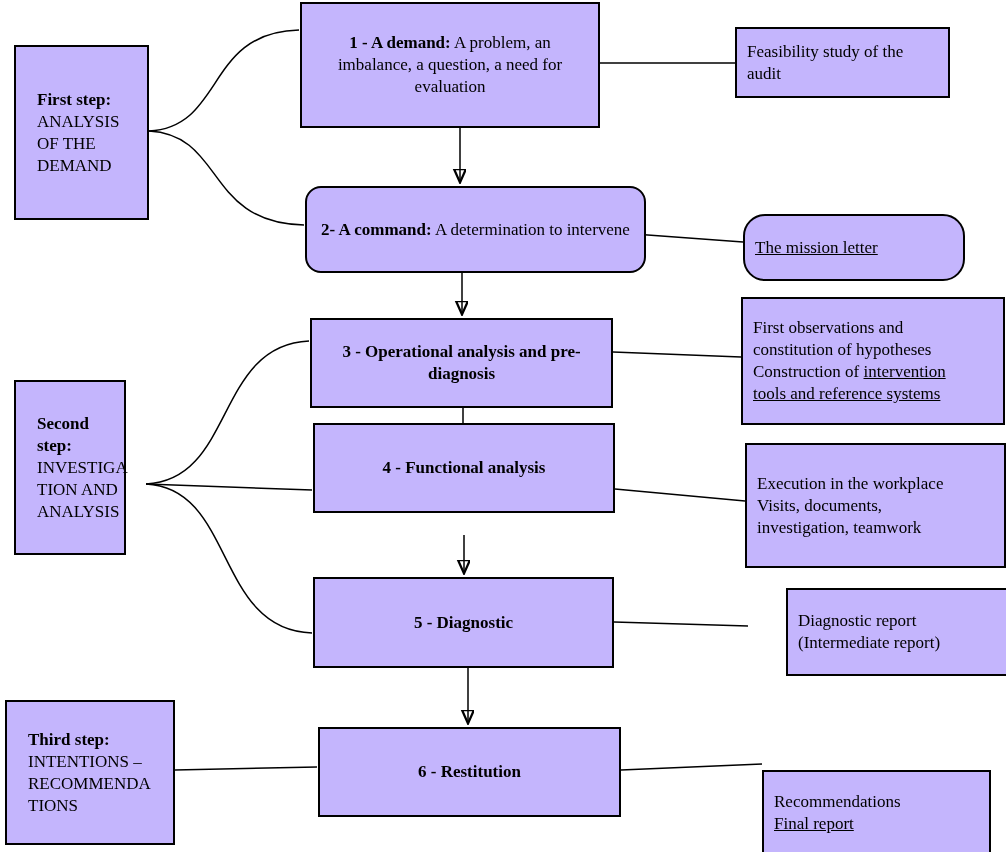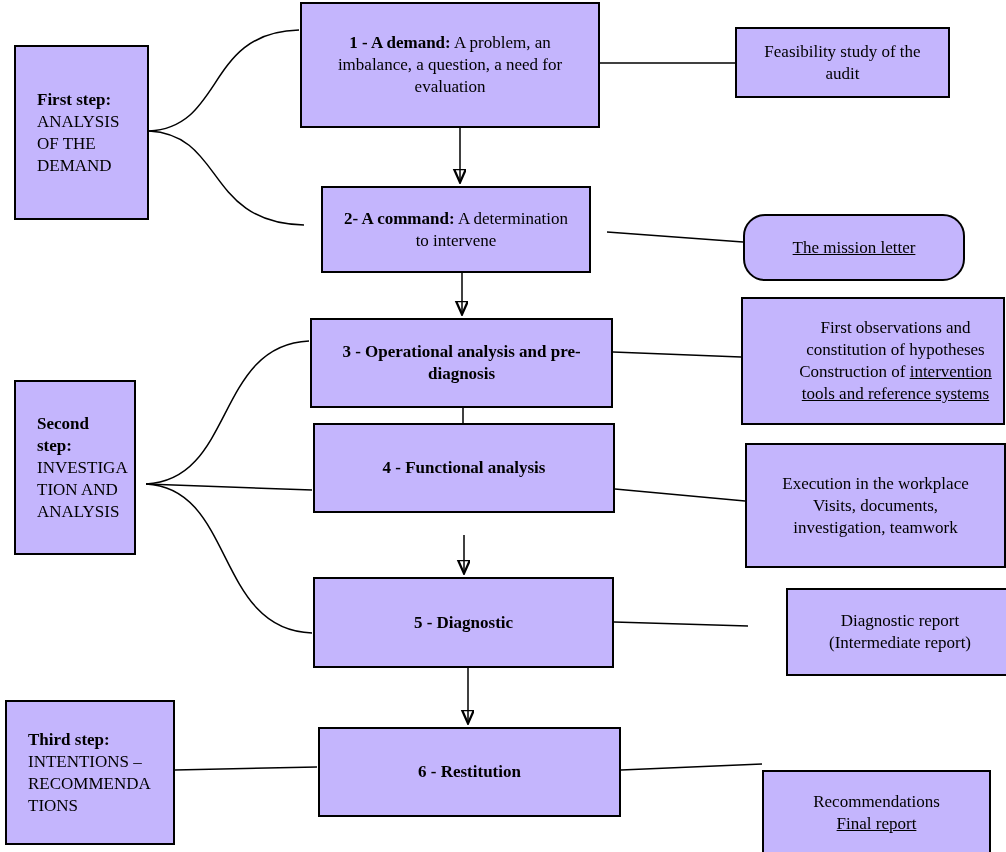--- a/index.html
+++ b/index.html
@@ -8,40 +8,40 @@
   .canvas { position:relative; width:1006px; height:852px; background:#fff; overflow:hidden; }
   .box { position:absolute; border:2px solid #000; background:#c4b5fd;
          display:flex; flex-direction:column; justify-content:center;
          font-size:17px; line-height:22px; }
   .box .txt { white-space:pre-line; width:100%; }
   .step  { text-align:left; }
   .step .txt { padding:4px 6px 4px 21px; }
   .stage { text-align:center; font-weight:bold; }
   .stage .txt { padding:4px 14px; }
   .stage .desc { font-weight:normal; }
-  .output { text-align:center; }
+  .output { }
   .output .txt { padding:4px 10px; }
   .bold { font-weight:bold; }
   .u { text-decoration:underline; }
 
   
   .b-l1 { left:14px;  top:45px;  width:135px; height:175px; }
-  .b-l2 { left:14px;  top:380px; width:122px; height:175px; }
+  .b-l2 { left:14px;  top:380px; width:112px; height:175px; }
   .b-l3 { left:5px;   top:700px; width:170px; height:145px; }
   
   .b-c1 { left:300px; top:2px;   width:300px; height:126px; }
-  .b-c2 { left:321px; top:186px; width:270px; height:87px;  }
+  .b-c2 { left:305px; top:186px; width:341px; height:87px;border-radius:16px;  }
   .b-c3 { left:310px; top:318px; width:303px; height:90px;  }
   .b-c4 { left:313px; top:423px; width:302px; height:90px;text-align:center;  }
   .b-c5 { left:313px; top:577px; width:301px; height:91px;text-align:center;  }
   .b-c6 { left:318px; top:727px; width:303px; height:90px;  }
   
   .b-r1 { left:735px; top:27px;  width:215px; height:71px;  }
   .b-r2 { left:743px; top:214px; width:222px; height:67px;border-radius:22px;  }
-  .b-r3 { left:741px; top:297px; width:264px; height:128px;padding-left:45px; }
+  .b-r3 { left:741px; top:297px; width:264px; height:128px; }
   .b-r4 { left:745px; top:443px; width:261px; height:125px; }
   .b-r5 { left:786px; top:588px; width:228px; height:88px;  }
   .b-r6 { left:762px; top:722px; width:229px; height:85px;margin-top:48px;  }
 
   svg.connectors { position:absolute; left:0; top:0; width:1006px; height:852px; pointer-events:none; }
   svg.connectors line, svg.connectors path { stroke:#000; stroke-width:1.5; fill:none; }
 </style>
 </head>
 <body>
 

